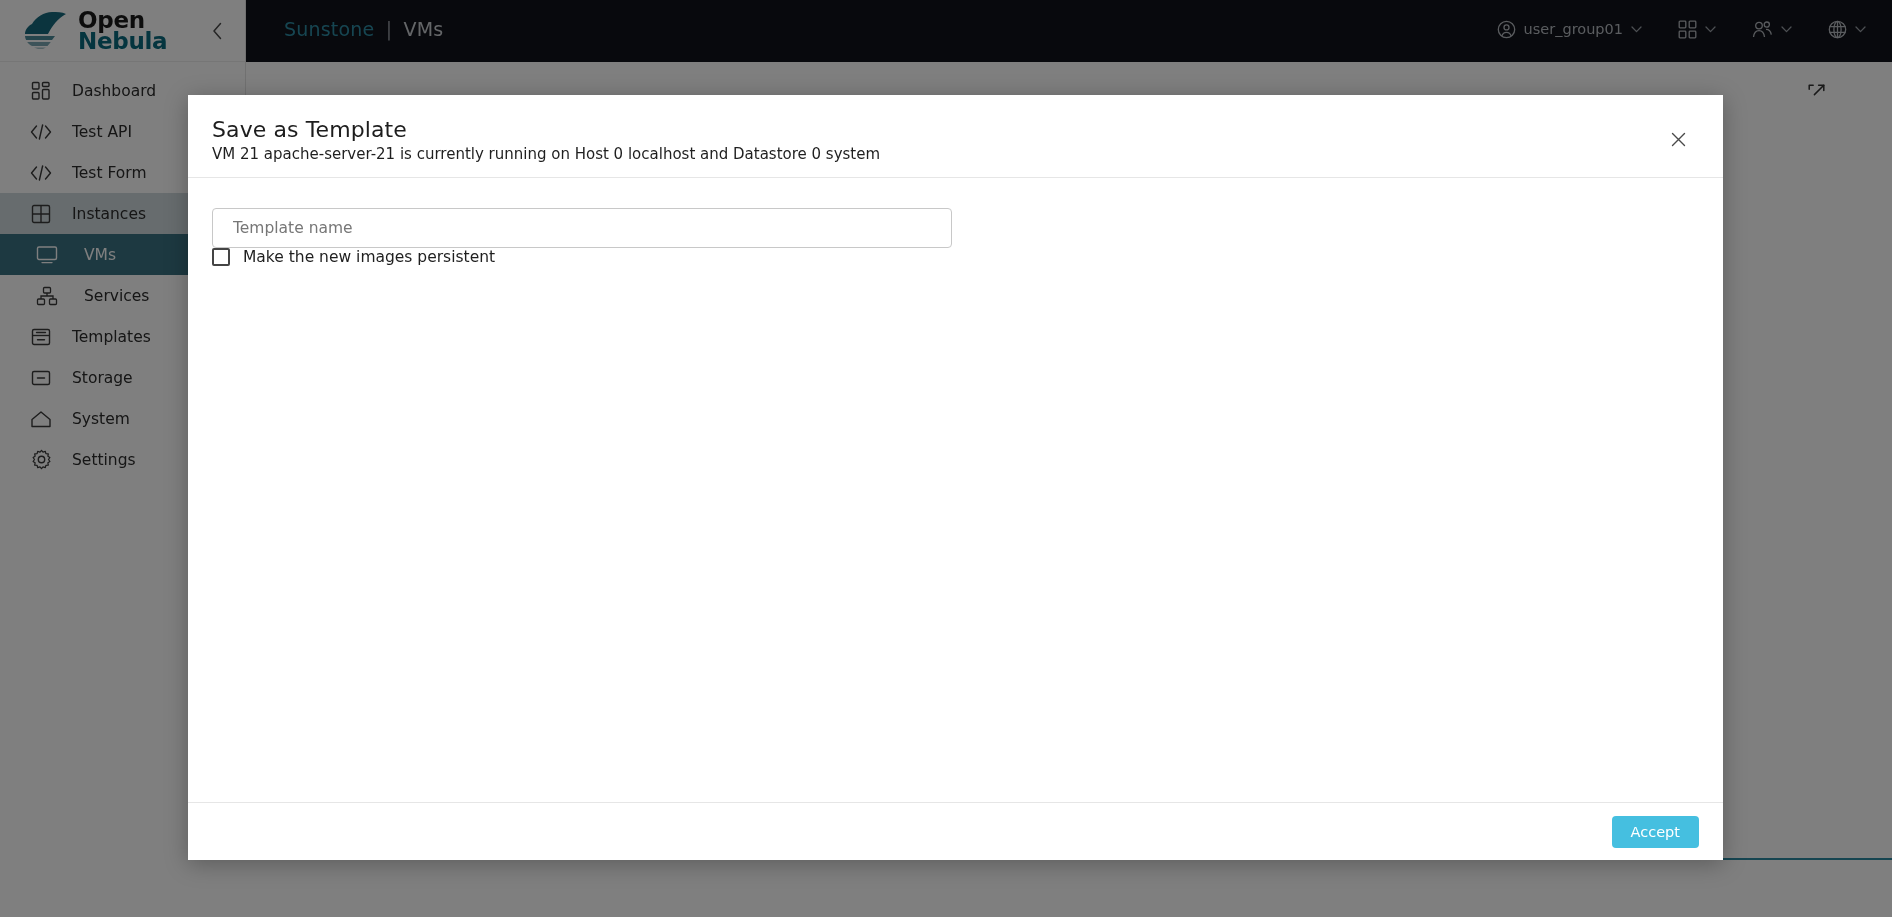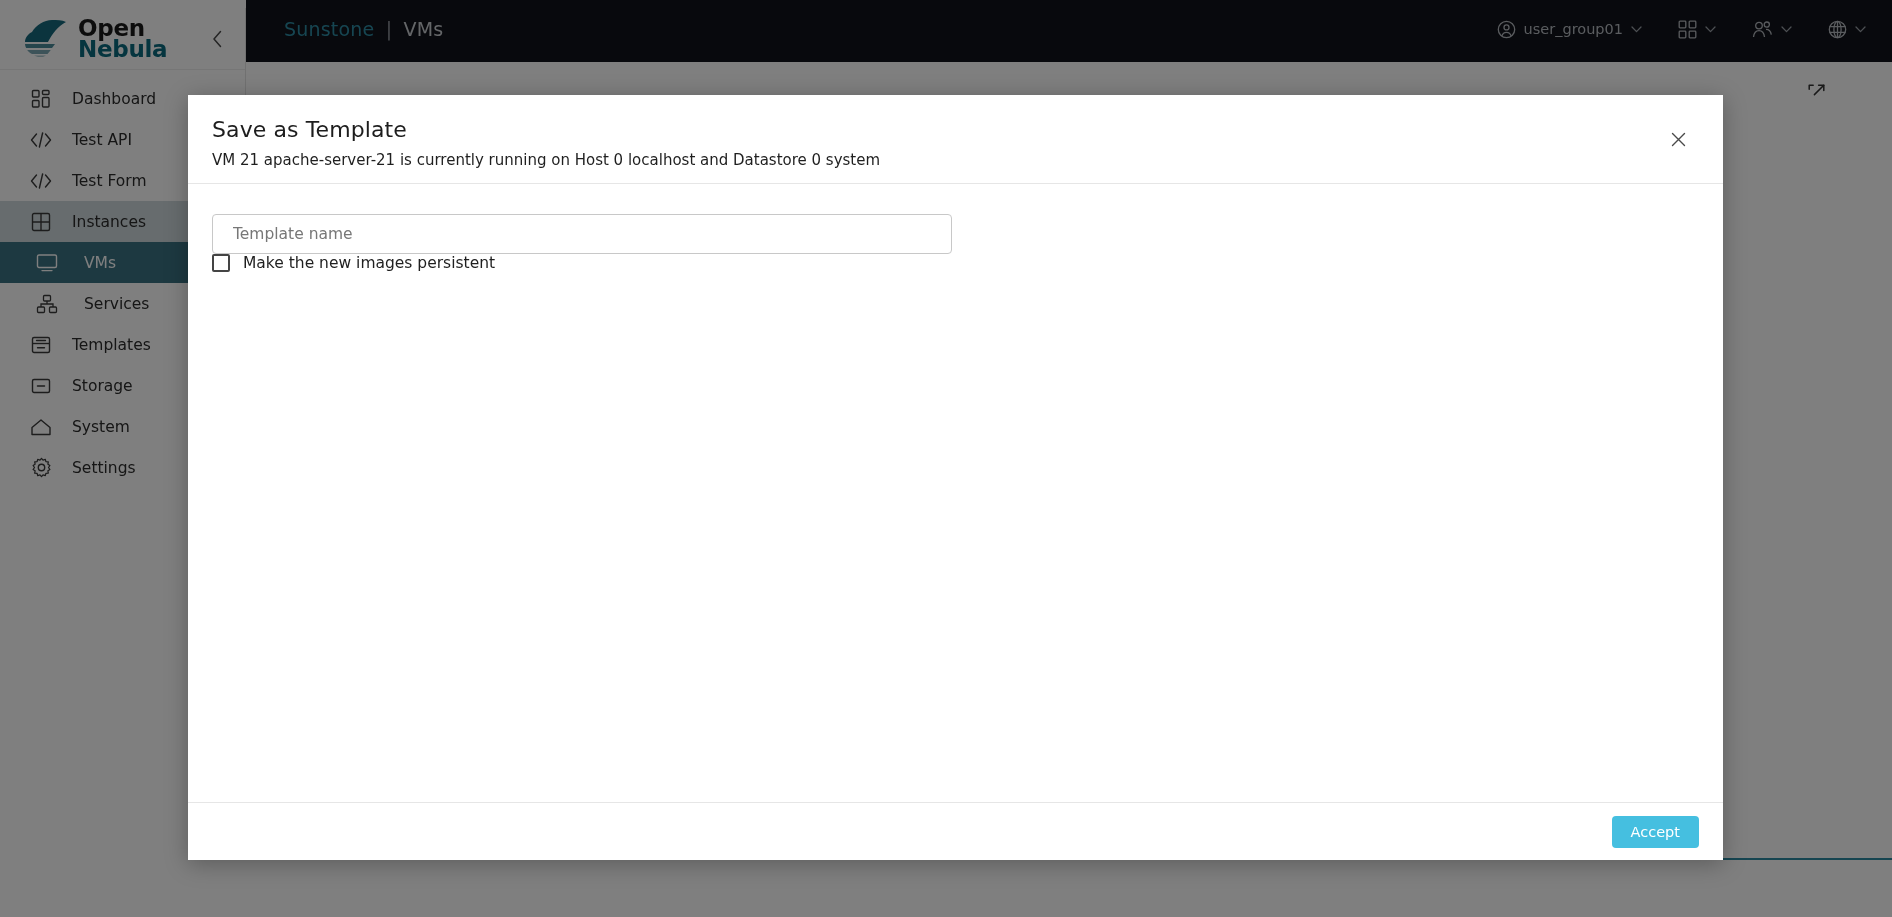--- a/index.html
+++ b/index.html
@@ -15,21 +15,21 @@
   #app {
     position: relative;
     width: 1892px;
     height: 917px;
     background: #ffffff;
   }
 
   
   .sidebar {
     position: absolute;
-    left: 0; top: 8px;
+    left: 0; top: 0;
     width: 246px;
     height: 790px;
     background: #ffffff;
     border-right: 1px solid #e3e3e3;
     z-index: 1;
   }
   .sidebar-logo-row {
     height: 62px;
     display: flex;
     align-items: center;
@@ -169,21 +169,21 @@
   }
   .modal-header {
     position: relative;
     padding: 22px 28px 14px 24px;
     border-bottom: 1px solid #e6e6e6;
   }
   .modal-title {
     font-size: 22px;
     color: #1d1d1d;
     font-weight: 400;
-    margin: 0 0 9px 0;
+    margin: 0 0 3px 0;
     letter-spacing: 0.1px;
   }
   .modal-subtitle {
     font-size: 15px;
     color: #1f1f1f;
     margin: 0;
   }
   .modal-close {
     position: absolute;
     right: 34px; top: 33px;

